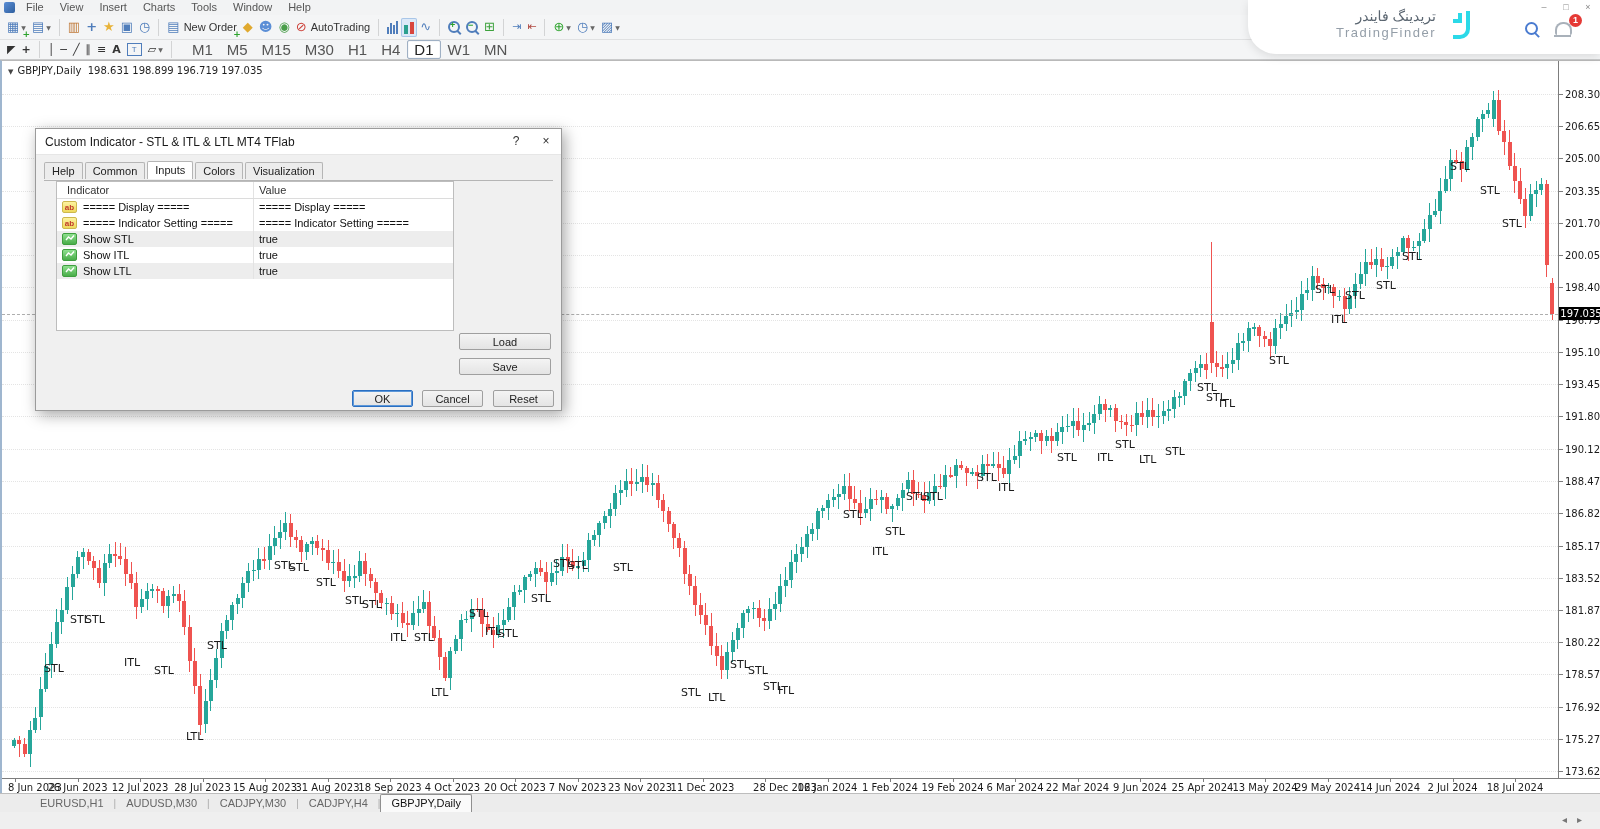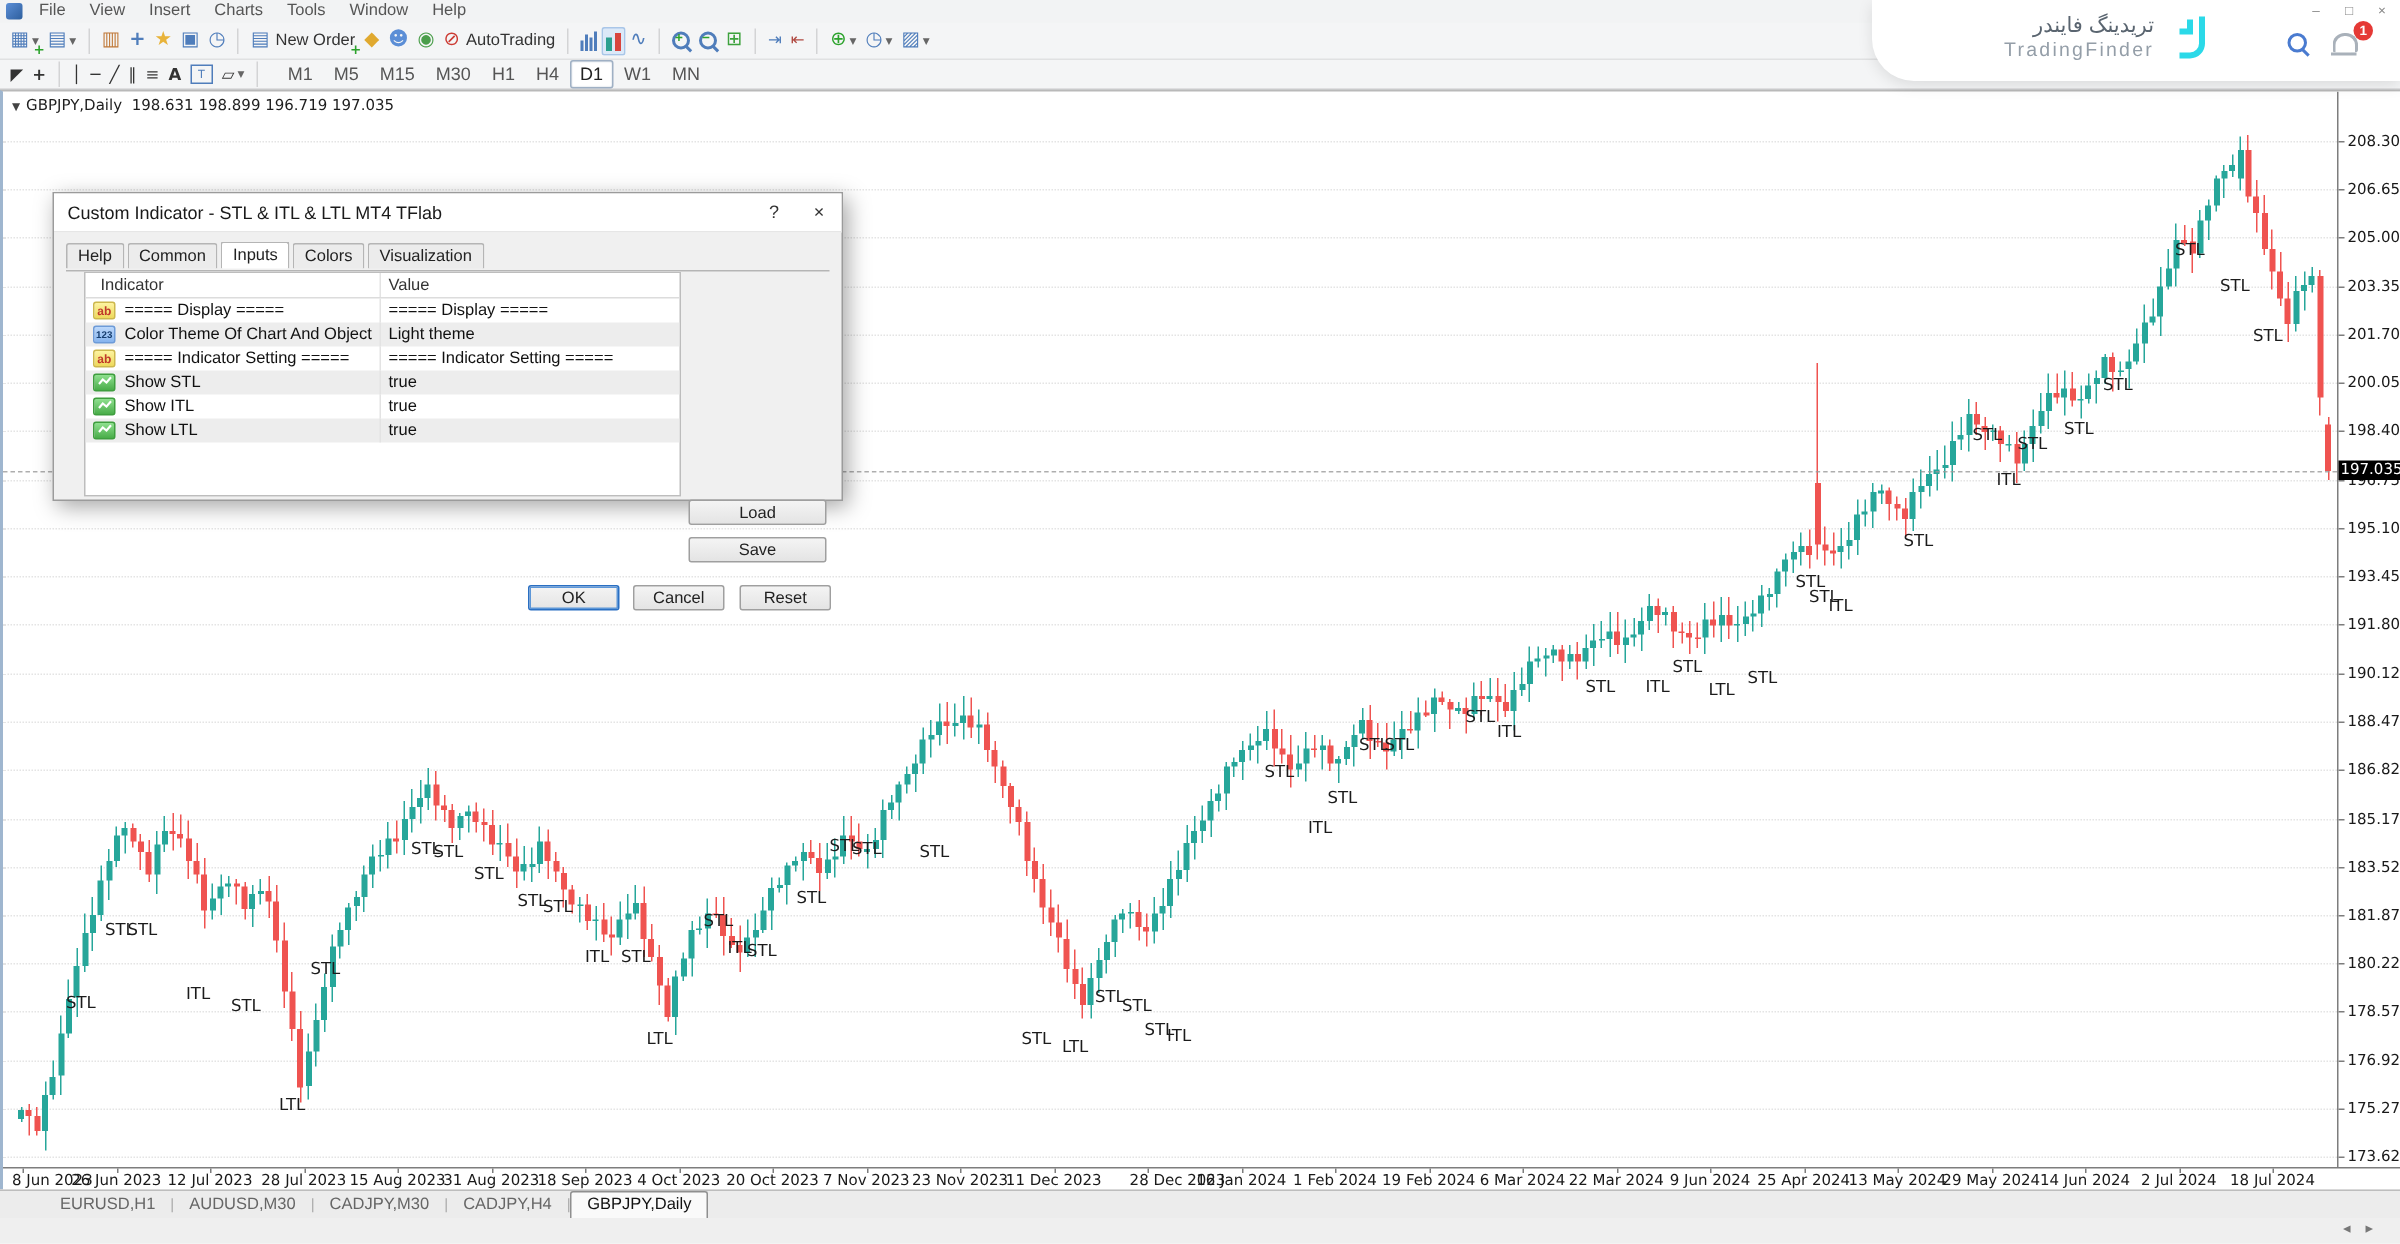--- a/index.html
+++ b/index.html
@@ -26,21 +26,21 @@
   .plus{position:absolute;right:-1px;bottom:-1px;font-size:9px;font-weight:bold;color:#2ca32c;line-height:8px;}
   .tlabel{font-size:11px;color:#333;margin-left:4px;}
   .lens{width:8px;height:8px;border:2px solid #4f7dbb;border-radius:50%;position:relative;display:inline-block;}
   .lens:after{content:"";position:absolute;width:2px;height:5px;background:#4f7dbb;left:8px;top:7px;transform:rotate(-45deg);}
   .lens .pm{position:absolute;left:0px;top:-3px;font-size:9px;font-weight:bold;color:#2ca32c;}
   .icbars{display:inline-flex;align-items:flex-end;gap:1px;height:13px;}
   .icbars i{display:block;width:2px;background:#4f7dbb;}
   .iccandle{display:inline-flex;align-items:flex-end;gap:2px;height:13px;}
   .iccandle i{display:block;width:4px;}
   .tfs{display:flex;margin-left:8px;}
-  .tf{font-size:12px;color:#555;padding:1px 6px;line-height:15px;border:1px solid transparent;border-radius:2px;text-align:right;}
+  .tf{font-size:15px;color:#555;padding:1px 6px;line-height:15px;border:1px solid transparent;border-radius:2px;text-align:right;}
   .tf.active{background:#fff;border-color:#9fb0c4;color:#222;box-shadow:inset 0 0 1px #9fb0c4;}
   .textbox-ic{display:inline-block;width:13px;height:11px;border:1px solid #4f7dbb;font-size:8px;line-height:11px;text-align:center;color:#4f7dbb;}
 
   
   .chart{position:absolute;left:0;top:60px;width:1600px;height:733px;background:#fff;border-top:1px solid #b9b9b9;border-left:2px solid #9fb6cf;box-sizing:border-box;overflow:hidden;}
   #plot{position:absolute;left:0;top:0;width:1556px;height:717px;overflow:hidden;}
   .gridline{position:absolute;left:0;width:1556px;height:0;border-top:1px dotted #e4e4e4;}
   .symline{position:absolute;left:6px;top:4px;font:10px "DejaVu Sans",sans-serif;color:#1f1f1f;z-index:5;}
   .symline .dd{font-size:7px;color:#444;margin-right:4px;}
   .wick{position:absolute;width:1px;}
@@ -69,21 +69,21 @@
   .wm-fa{font-size:14px;color:#5a6570;line-height:18px;}
   .wm-en{font-size:13px;color:#949ea8;letter-spacing:1.5px;line-height:16px;}
   .wm-logo{position:absolute;left:196px;top:8px;}
   .wm-search{position:absolute;right:62px;top:22px;width:9px;height:9px;border:2px solid #4a7bd0;border-radius:50%;}
   .wm-search:after{content:"";position:absolute;width:2px;height:6px;background:#4a7bd0;left:9px;top:8px;transform:rotate(-45deg);}
   .wm-bell{position:absolute;right:28px;top:22px;width:13px;height:11px;border:2px solid #a9b1ba;border-bottom:none;border-radius:8px 8px 2px 2px;}
   .wm-bell:after{content:"";position:absolute;left:-3px;top:11px;width:17px;height:2px;background:#a9b1ba;}
   .wm-badge{position:absolute;right:18px;top:14px;width:13px;height:13px;border-radius:50%;background:#e53935;color:#fff;font:bold 9px/13px "Liberation Sans",sans-serif;text-align:center;}
 
   
-  .dialog{position:absolute;left:35px;top:128px;width:527px;height:206px;background:#f0f0f0;border:1px solid #9b9b9b;box-shadow:3px 4px 14px rgba(0,0,0,.35);z-index:60;box-sizing:border-box;}
+  .dialog{position:absolute;left:35px;top:128px;width:527px;height:283px;background:#f0f0f0;border:1px solid #9b9b9b;box-shadow:3px 4px 14px rgba(0,0,0,.35);z-index:60;box-sizing:border-box;}
   .dlg-title{height:25px;background:#fff;display:flex;align-items:center;border-bottom:1px solid #e6e6e6;}
   .dlg-title-text{font-size:12px;color:#1a1a1a;margin-left:9px;flex:1;}
   .dlg-help,.dlg-close{width:30px;text-align:center;font-size:12px;color:#333;line-height:25px;}
   .dlg-tabs{display:flex;margin:7px 0 0 8px;position:relative;z-index:2;}
   .dtab{font-size:11px;color:#222;padding:2px 7px;border:1px solid #b5b5b5;border-bottom:none;background:#ececec;margin-right:2px;border-radius:2px 2px 0 0;}
   .dtab.active{background:#fff;padding-bottom:3px;margin-top:-1px;}
   .dlg-tabline{position:absolute;left:8px;right:8px;top:51px;border-top:1px solid #b5b5b5;}
   .dlg-list{position:absolute;left:20px;top:52px;width:398px;height:150px;background:#fff;border:1px solid #bdbdbd;box-sizing:border-box;overflow:hidden;}
   .drow{display:grid;grid-template-columns:197px 1fr;height:16px;align-items:center;font-size:11px;color:#111;}
   .drow.head{color:#333;border-bottom:1px solid #dcdcdc;}
@@ -1080,27 +1080,20 @@
           <div class="c1">Indicator</div>
           <div class="c2">Value</div>
         </div>
         <div class="drow">
           <div class="c1">
             <span class="ric ric-str">ab</span>
             <span>===== Display =====</span>
           </div>
           <div class="c2">===== Display =====</div>
         </div>
-        <div class="drow alt">
-          <div class="c1">
-            <span class="ric ric-enum">123</span>
-            <span>Color Theme Of Chart And Object</span>
-          </div>
-          <div class="c2">Light theme</div>
-        </div>
         <div class="drow">
           <div class="c1">
             <span class="ric ric-str">ab</span>
             <span>===== Indicator Setting =====</span>
           </div>
           <div class="c2">===== Indicator Setting =====</div>
         </div>
         <div class="drow alt">
           <div class="c1">
             <span class="ric ric-bool"><svg width="10" height="8" viewBox="0 0 10 8">

